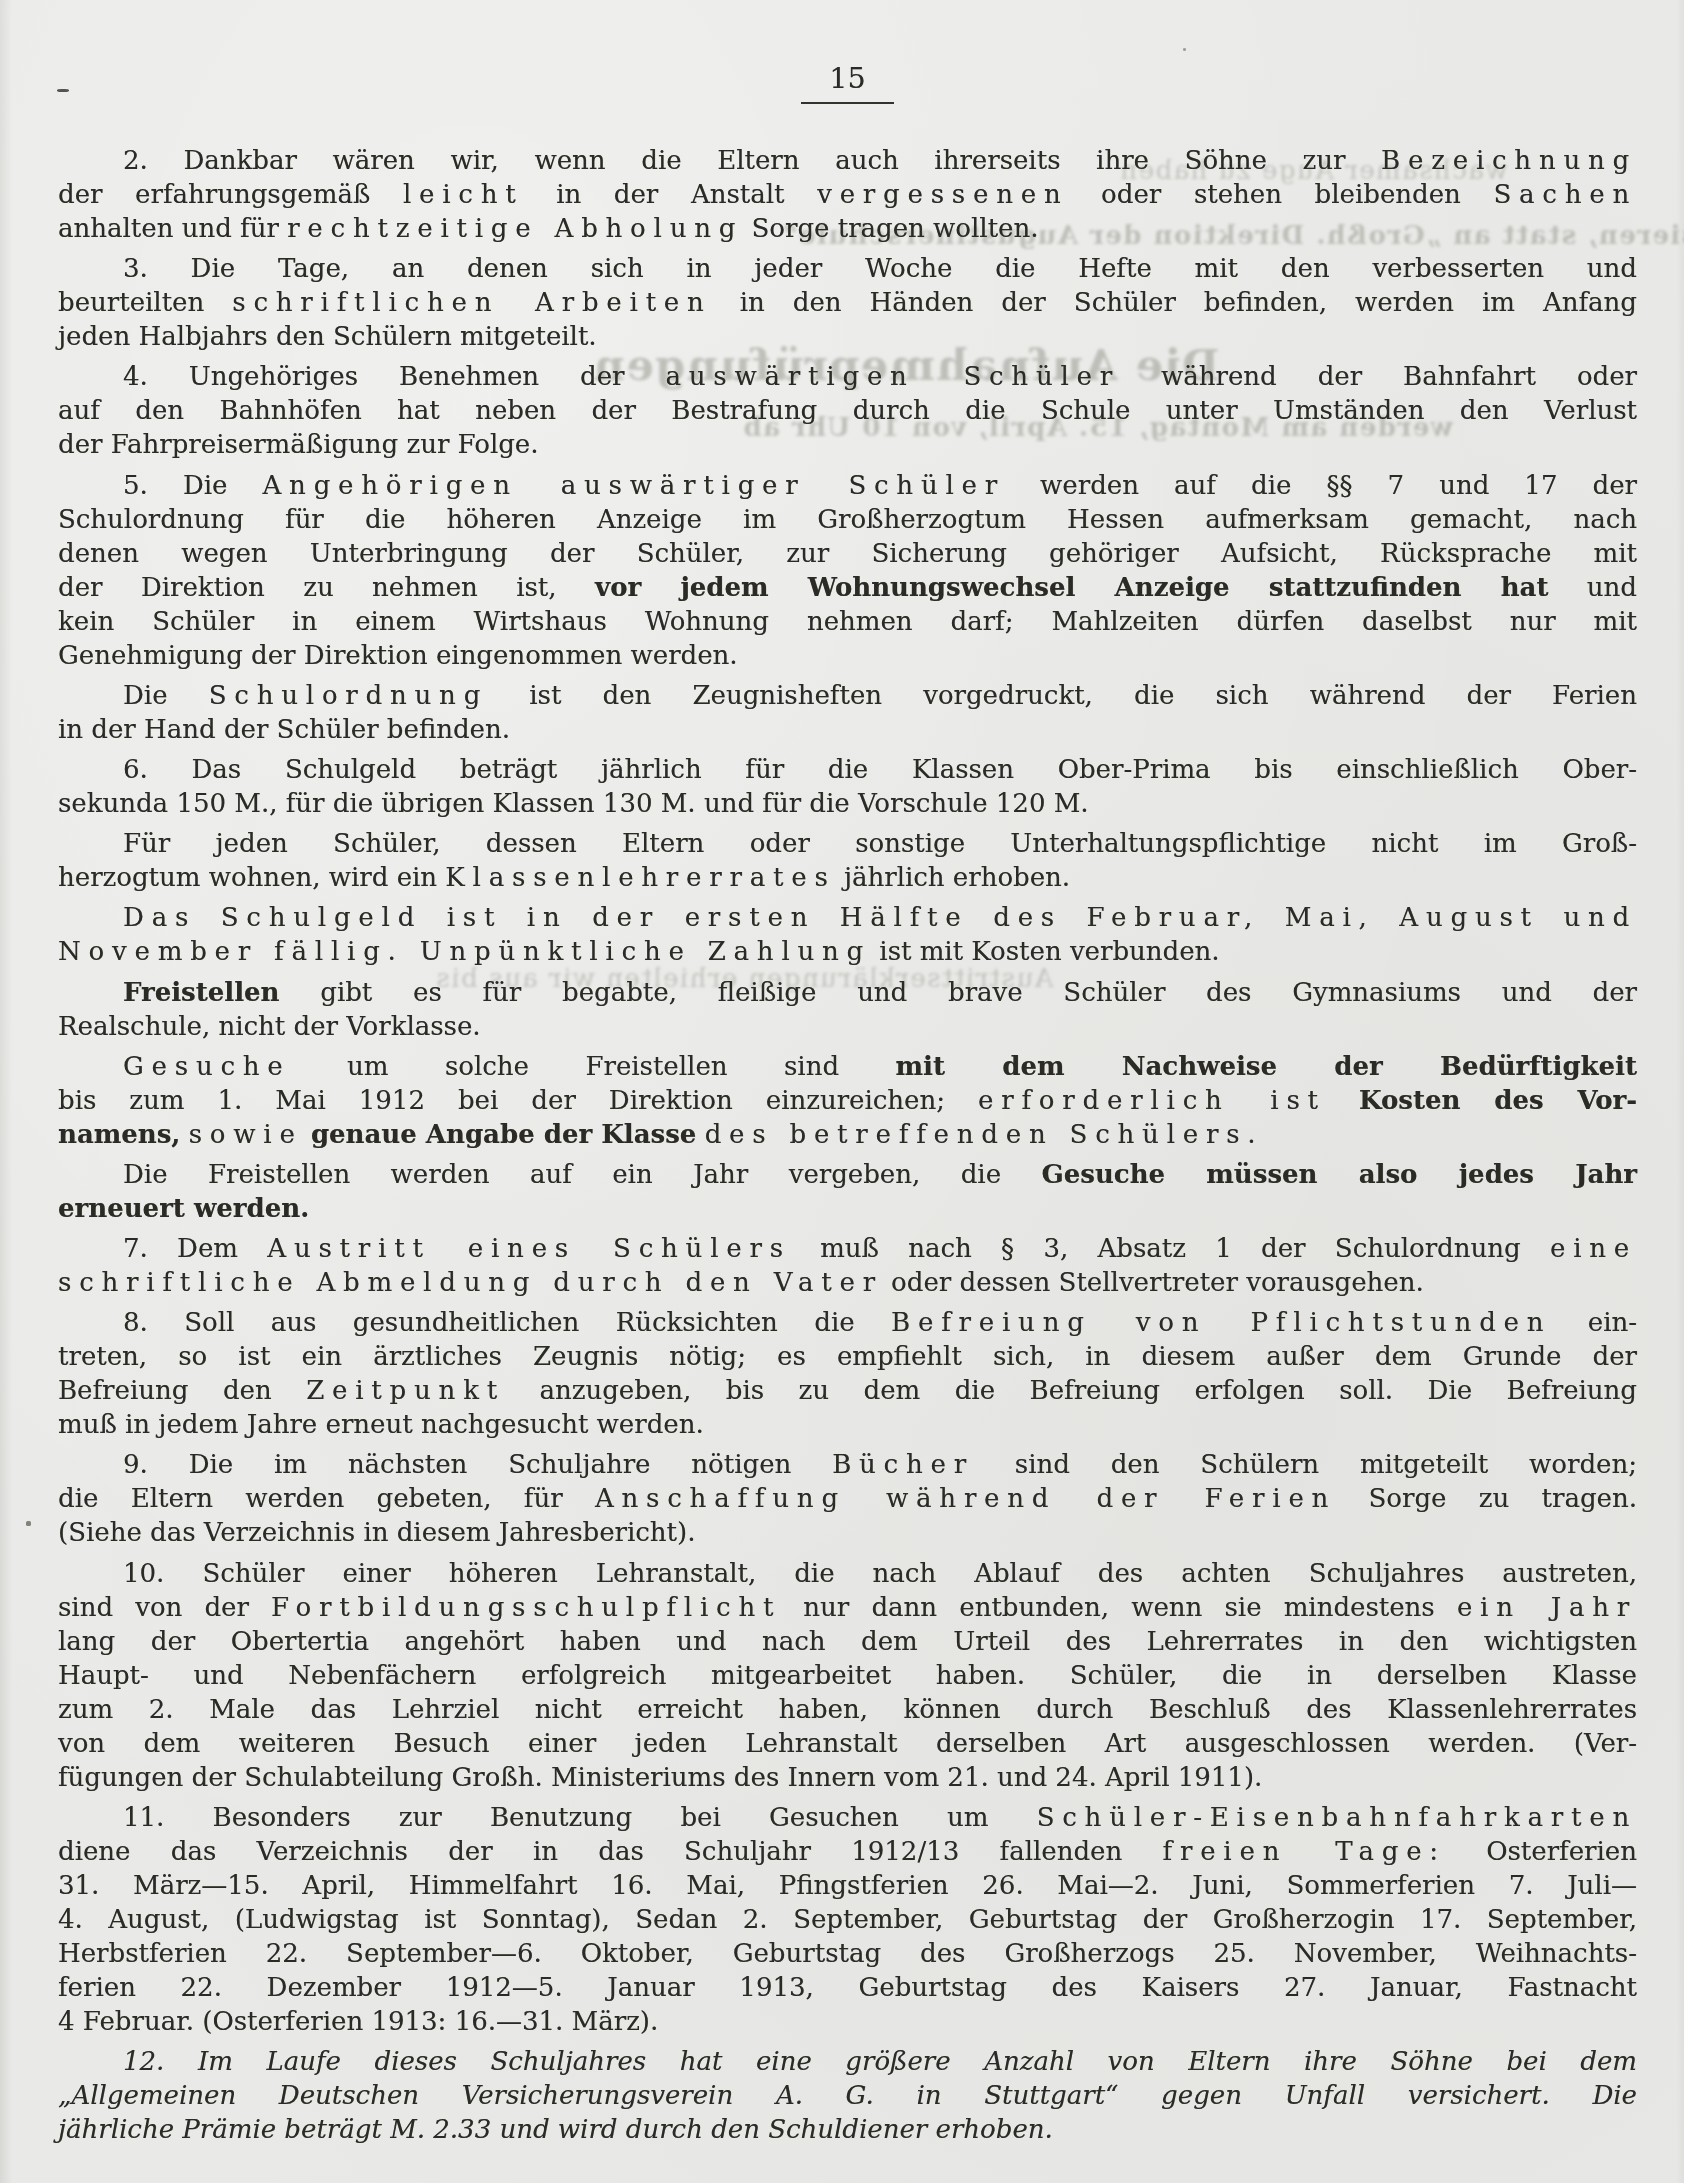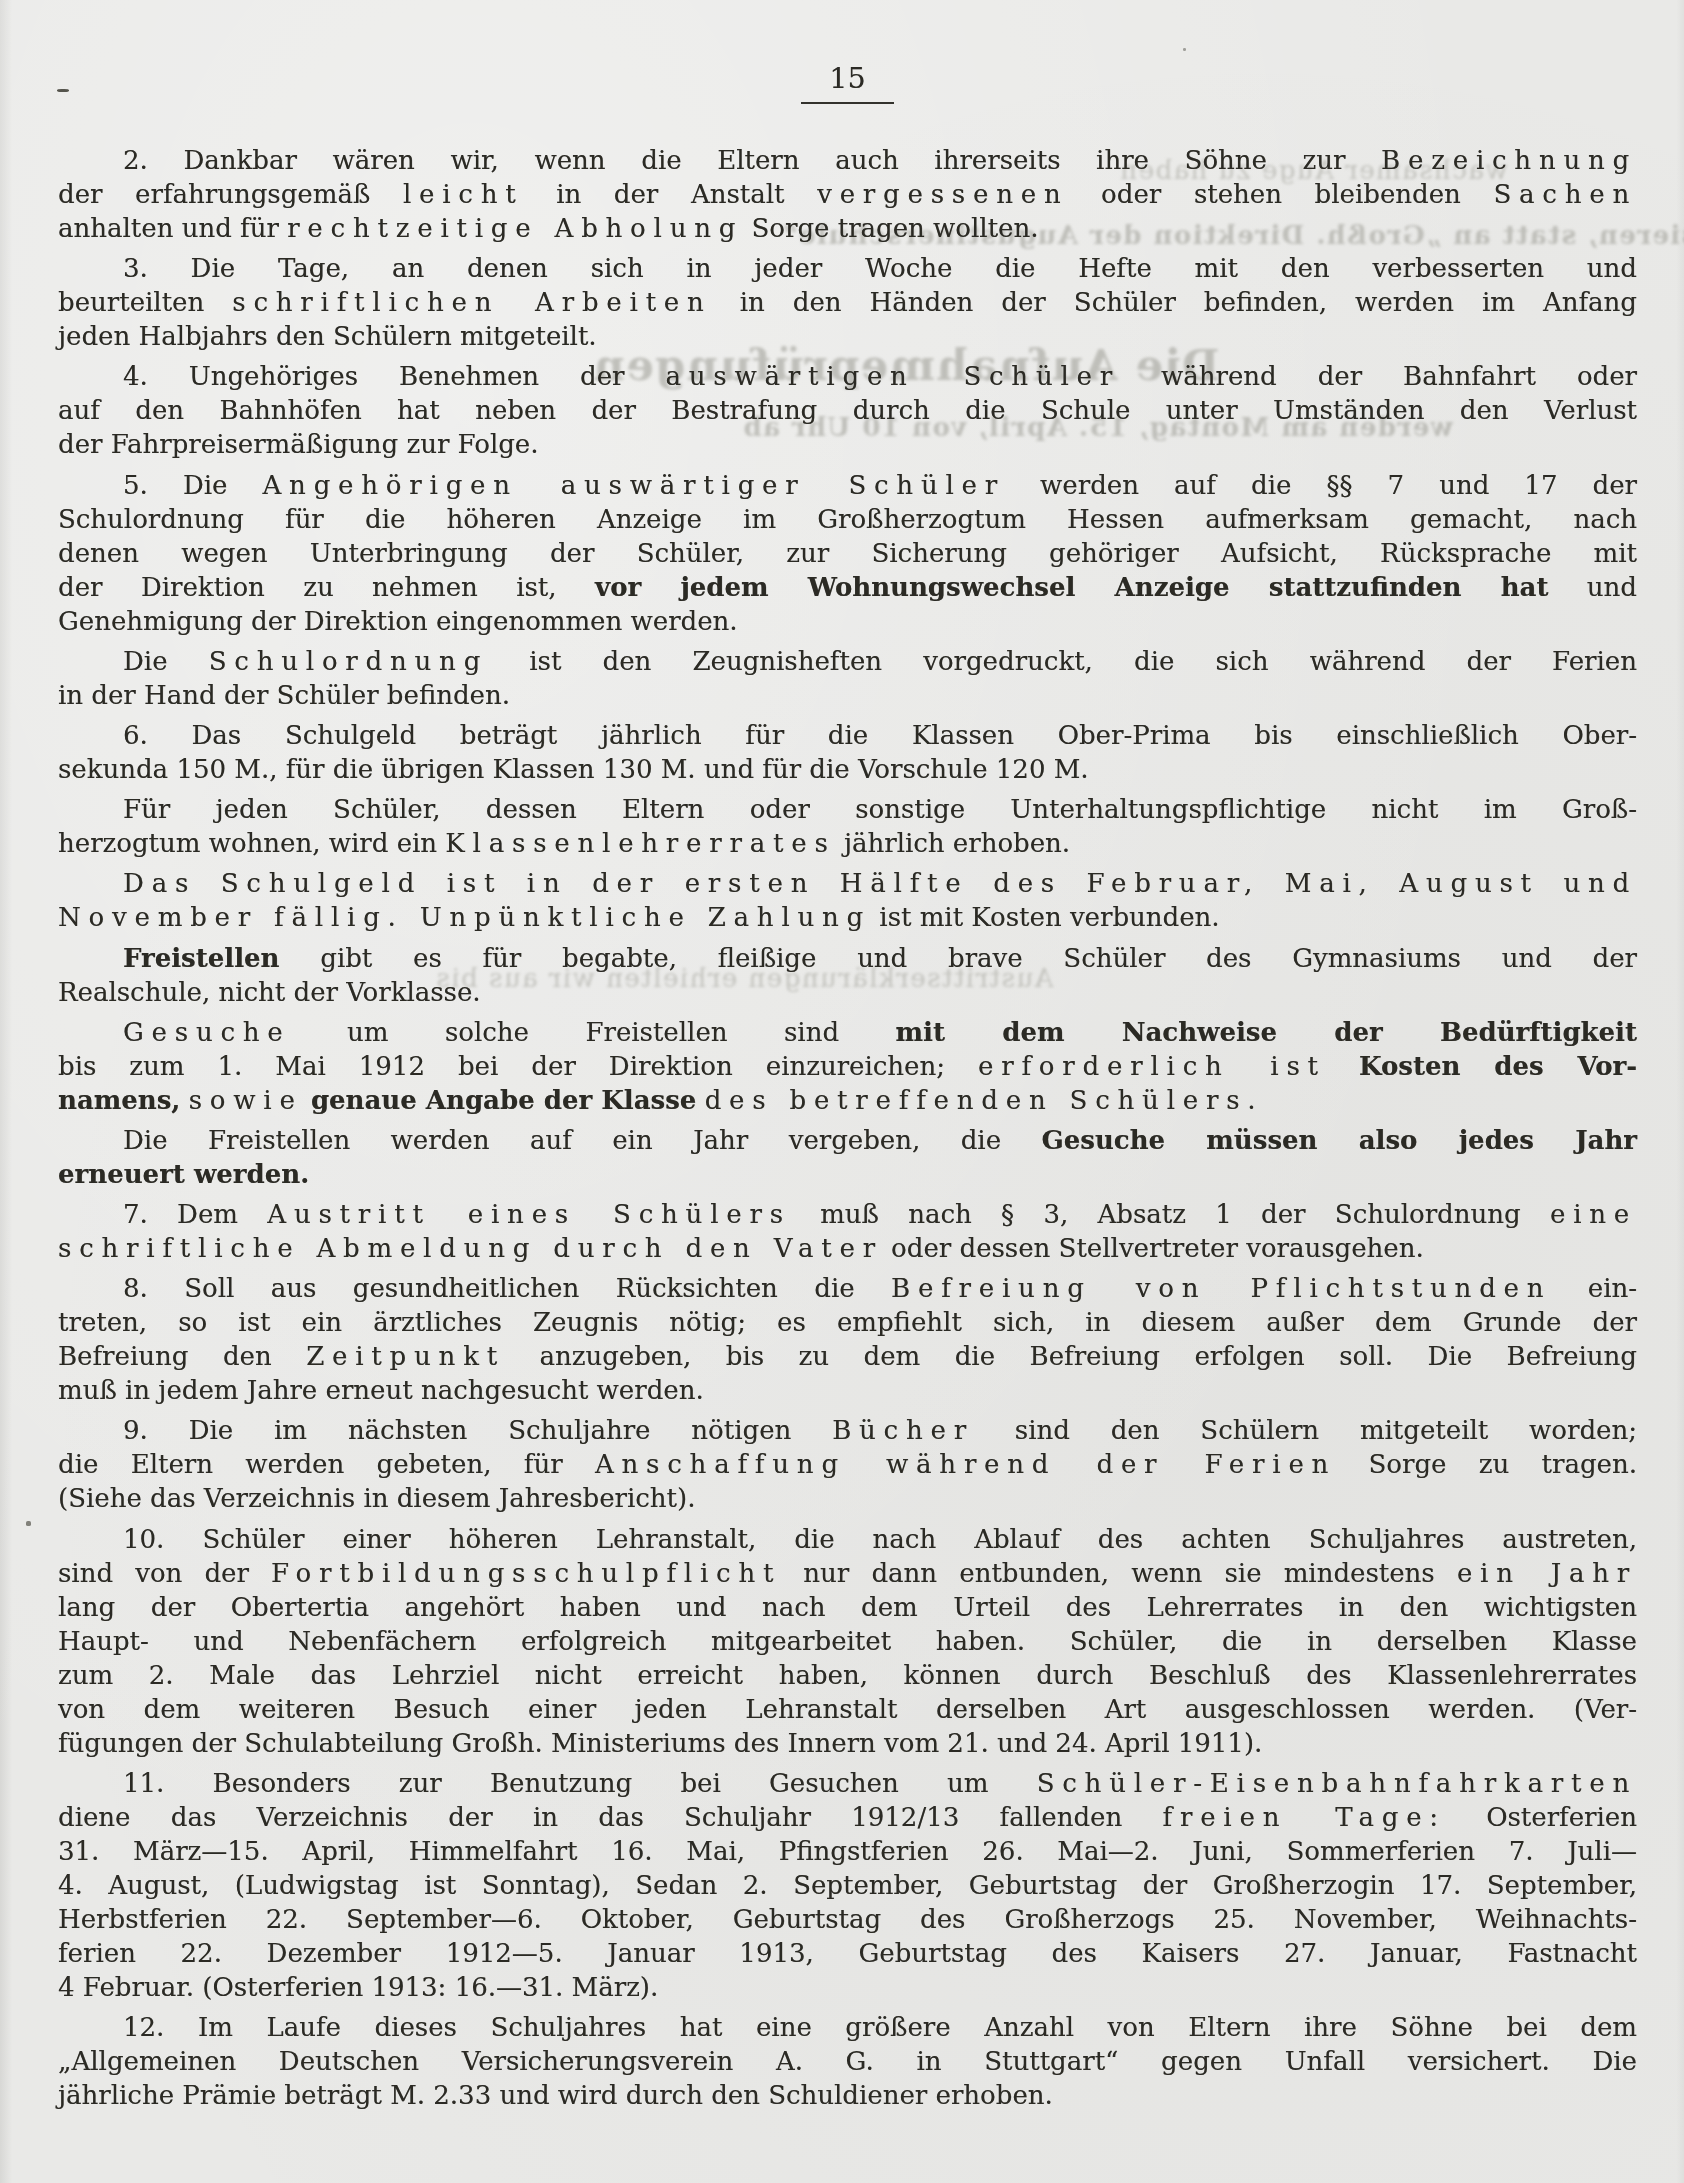--- a/index.html
+++ b/index.html
@@ -28,21 +28,21 @@
     padding:0 28px 7px 28px;
     border-bottom:2.3px solid #33322c;
     text-shadow:0.2px 0.2px 0.4px rgba(40,40,35,0.45);
   }
   .content{
     position:absolute;left:58px;top:143px;width:1579px;
     font-size:26px;line-height:34px;color:#2b2a24;
     text-shadow:0.2px 0.2px 0.4px rgba(40,40,35,0.45);
   }
   .para{margin:0 0 6.2px 0;}
-  .para:last-child{margin-bottom:16px;}
+  .para:last-child{margin-bottom:16px;font-style:italic;}
   .line{text-align:justify;text-align-last:justify;}
   .line.last{text-align-last:left;}
   .line.first{text-indent:65px;}
   .sp{letter-spacing:0.30em;margin-top:8px;}
   .b{font-weight:bold;}
   .bleed{
     position:absolute;
     color:#a3a39b;
     transform:scaleX(-1);
     filter:blur(1.8px);
@@ -87,20 +87,21 @@
       <div class="para">
         <div class="line first"><span>4. Ungehöriges Benehmen der </span><span class="sp">auswärtigen Schüler</span><span> während der Bahnfahrt oder</span></div>
         <div class="line"><span>auf den Bahnhöfen hat neben der Bestrafung durch die Schule unter Umständen den Verlust</span></div>
         <div class="line last"><span>der Fahrpreisermäßigung zur Folge.</span></div>
       </div>
       <div class="para">
         <div class="line first"><span>5. Die </span><span class="sp">Angehörigen auswärtiger Schüler</span><span> werden auf die §§ 7 und 17 der</span></div>
         <div class="line"><span>Schulordnung für die höheren Anzeige im Großherzogtum Hessen aufmerksam gemacht, nach</span></div>
         <div class="line"><span>denen wegen Unterbringung der Schüler, zur Sicherung gehöriger Aufsicht, Rücksprache mit</span></div>
         <div class="line"><span>der Direktion zu nehmen ist, </span><span class="b">vor jedem Wohnungswechsel Anzeige stattzufinden hat</span><span> und</span></div>
+        <div class="line"><span>kein Schüler in einem Wirtshaus Wohnung nehmen darf; Mahlzeiten dürfen daselbst nur mit</span></div>
         <div class="line last"><span>Genehmigung der Direktion eingenommen werden.</span></div>
       </div>
       <div class="para">
         <div class="line first"><span>Die </span><span class="sp">Schulordnung</span><span> ist den Zeugnisheften vorgedruckt, die sich während der Ferien</span></div>
         <div class="line last"><span>in der Hand der Schüler befinden.</span></div>
       </div>
       <div class="para">
         <div class="line first"><span>6. Das Schulgeld beträgt jährlich für die Klassen Ober-Prima bis einschließlich Ober-</span></div>
         <div class="line last"><span>sekunda 150 M., für die übrigen Klassen 130 M. und für die Vorschule 120 M.</span></div>
       </div>

